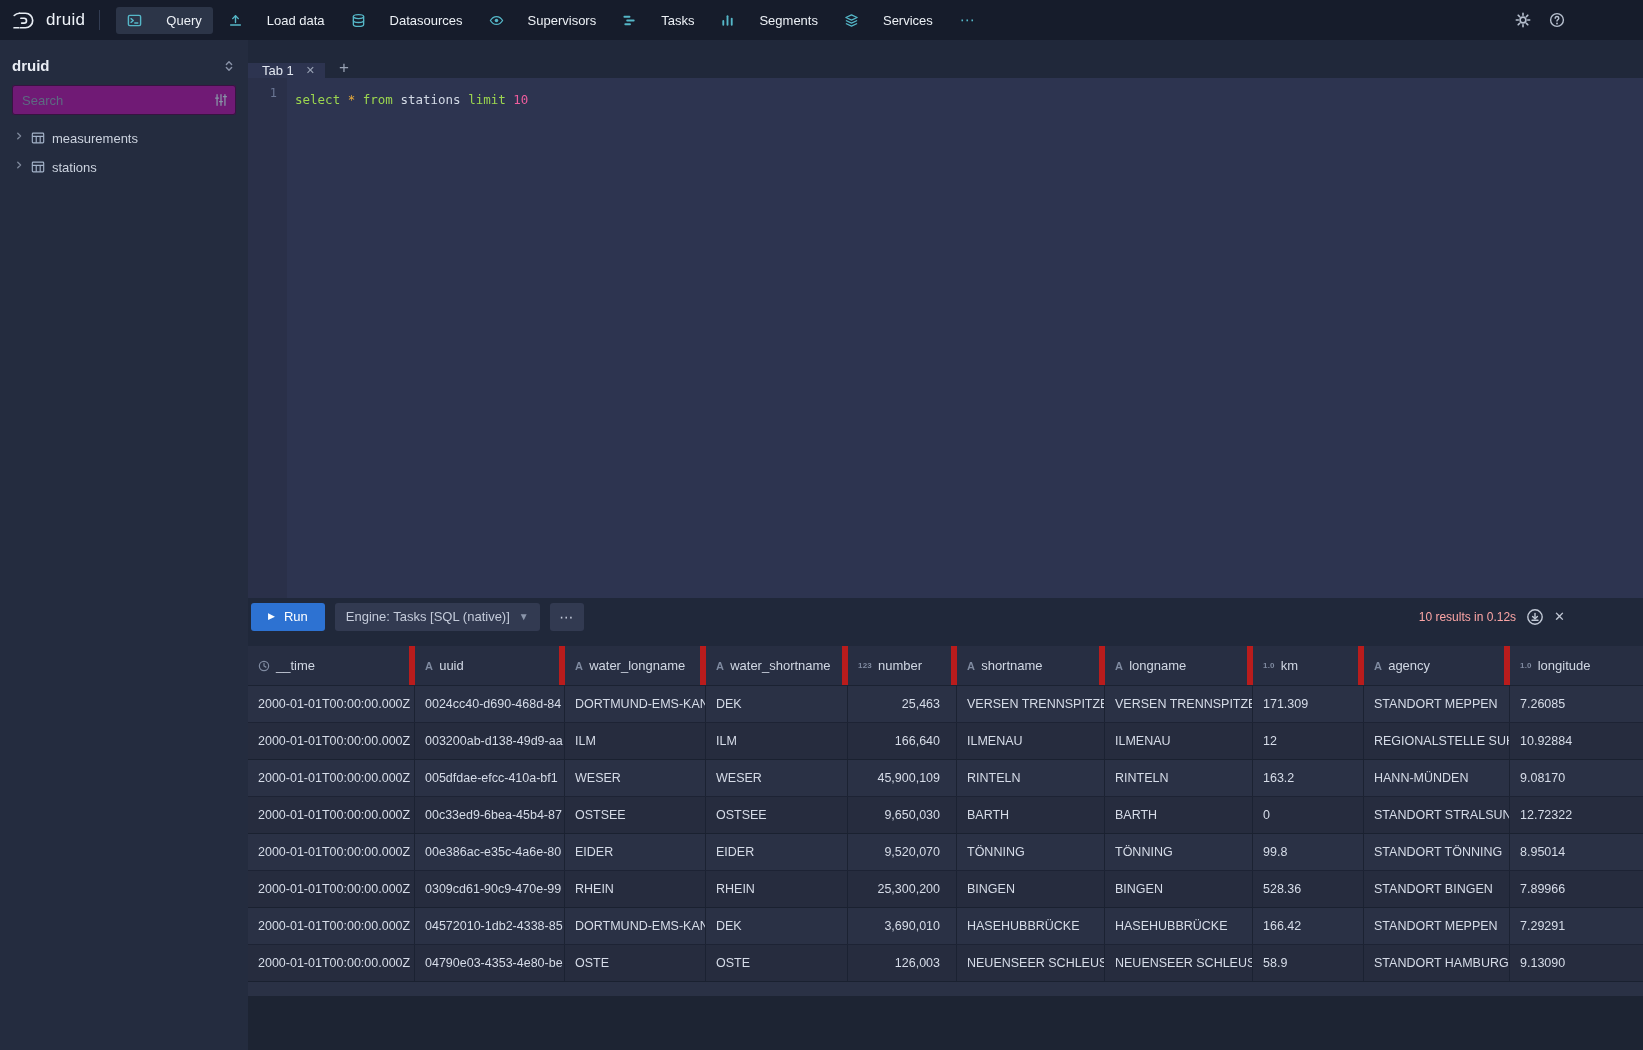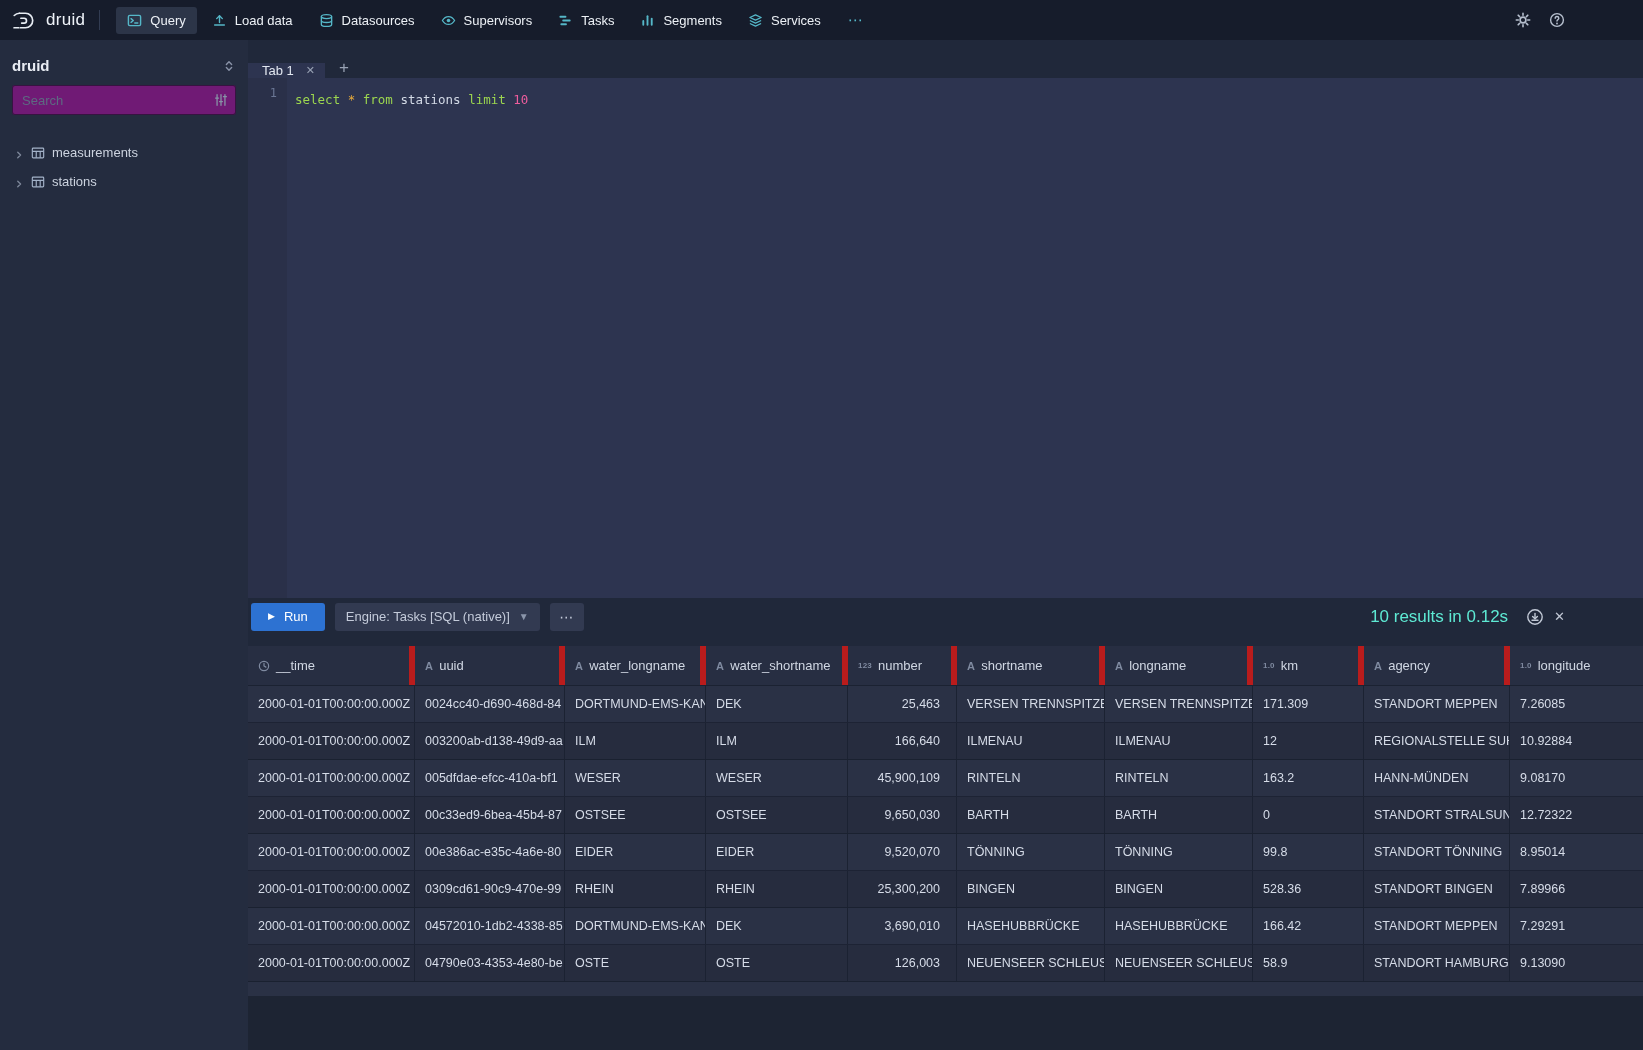--- a/index.html
+++ b/index.html
@@ -6,21 +6,21 @@
   html,body{width:1643px;height:1050px;overflow:hidden;background:#1d2433;
     font-family:"Liberation Sans",sans-serif;-webkit-font-smoothing:antialiased;color:#dfe5ee}
 
   
   .navbar{height:40px;background:#161c2b;display:flex;align-items:center;padding:0 78px 0 12px;gap:6px}
   .brand{display:flex;align-items:center;gap:8px;cursor:pointer}
   .brand svg{display:block}
   .brand-text{font-size:17px;font-weight:500;color:#eef2f8;letter-spacing:.3px}
   .nav-sep{width:1px;height:20px;background:#323c52;margin:0 10px 0 8px}
   .nav-items{display:flex;align-items:center;gap:4px}
-  .nav-item{display:flex;align-items:center;gap:8px;padding:6px 11px;border-radius:3px;
+  .nav-item{display:flex;align-items:center;gap:24px;padding:6px 11px;border-radius:3px;
     font-size:13px;color:#edf1f6;cursor:pointer;text-decoration:none;white-space:nowrap}
   .nav-item.active{background:#2c3548}
   .nav-icon{display:inline-flex;color:#55b7c8}
   .nav-icon svg{display:block}
   .nav-more{color:#55b7c8;font-size:15px;padding:4px 12px;cursor:pointer;letter-spacing:1px}
   .nav-right{margin-left:auto;display:flex;align-items:center;gap:18px}
   .nav-right .icon-btn{color:#b7c0cf;display:inline-flex;cursor:pointer}
 
   
   .app{display:flex;height:1010px}
@@ -30,21 +30,21 @@
   .sidebar-header{display:flex;align-items:center;justify-content:space-between;padding:17px 12px 11px}
   .sidebar-title{font-size:15px;font-weight:700;color:#e9edf4}
   .sort-icon{color:#8a93a8;display:inline-flex;cursor:pointer}
   .search-box{margin:0 12px;height:30px;background:#701a75;border-radius:3px;
     box-shadow:inset 0 0 0 1px rgba(10,14,22,.55);display:flex;align-items:center;padding:0 8px 0 10px}
   .search-box input{flex:1;background:transparent;border:none;outline:none;color:#cfd6e2;font-size:13px;
     font-family:"Liberation Sans",sans-serif;min-width:0}
   .search-box input::placeholder{color:#5d6a82}
   .filter-ic{color:#8791a6;display:inline-flex;cursor:pointer;margin-left:6px}
   .tree{margin-top:16px}
-  .tree-item{display:flex;align-items:flex-end;gap:7px;height:29px;padding-left:14px;font-size:13px;
+  .tree-item{display:flex;align-items:flex-start;gap:7px;height:29px;padding-left:14px;font-size:13px;
     color:#ccd3df;cursor:pointer}
   .chev{display:inline-flex;color:#7c8699}
   .table-ic{display:inline-flex;color:#a4b3c9}
 
   
   .main{flex:1;display:flex;flex-direction:column;background:#20283a;min-width:0}
   .tabbar{margin-top:4px;height:34px;display:flex;align-items:flex-end}
   .tab{display:flex;align-items:center;gap:12px;padding:0 10px 0 14px;font-size:13px;color:#e2e7f0;
     background:#2d3450;cursor:pointer}
   .tab-close{font-size:11px;color:#98a2b4;cursor:pointer;line-height:1}
@@ -68,21 +68,21 @@
     padding:0 17px;display:flex;align-items:center;gap:9px;font-size:13px;cursor:pointer;
     font-family:"Liberation Sans",sans-serif}
   .play{font-size:9px;line-height:1}
   .engine-btn,.more-btn{height:28px;background:#323a51;color:#c4cbda;border:none;border-radius:3px;
     display:flex;align-items:center;gap:9px;font-size:13px;cursor:pointer;
     font-family:"Liberation Sans",sans-serif}
   .engine-btn{padding:0 11px}
   .engine-btn .caret{color:#8b95aa;font-size:10px}
   .more-btn{width:34px;justify-content:center;font-size:14px;letter-spacing:1px}
   .spacer{flex:1}
-  .results-info{color:#5eead4;font-size:17px;margin-right:8px;white-space:nowrap}
+  .results-info{color:#fca5a5;font-size:12px;margin-right:0;white-space:nowrap}
   .runbar .icon-btn{color:#c2c9d6;display:inline-flex;cursor:pointer}
   .x-glyph{font-size:13px;line-height:1;color:#c2c9d6}
 
   
   .results{flex:1;margin-top:11px;background:#1d2433;overflow:hidden}
   .thead{display:flex;height:40px;background:#272e42;border-bottom:1px solid #1b2232;width:1482px}
   .th{display:flex;align-items:center;gap:6px;padding-left:10px;border-right:6px solid #b91c1c;
     color:#d0d7e3;font-size:13px;overflow:hidden;white-space:nowrap;cursor:pointer;flex:none}
   .type-icon{color:#7f8aa0;font-size:8px;font-weight:700;display:inline-flex;align-items:center;
     flex:none;letter-spacing:.2px}

